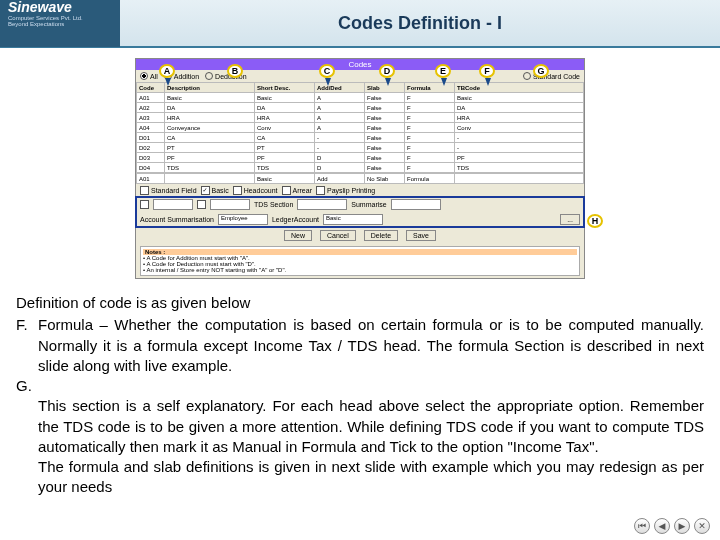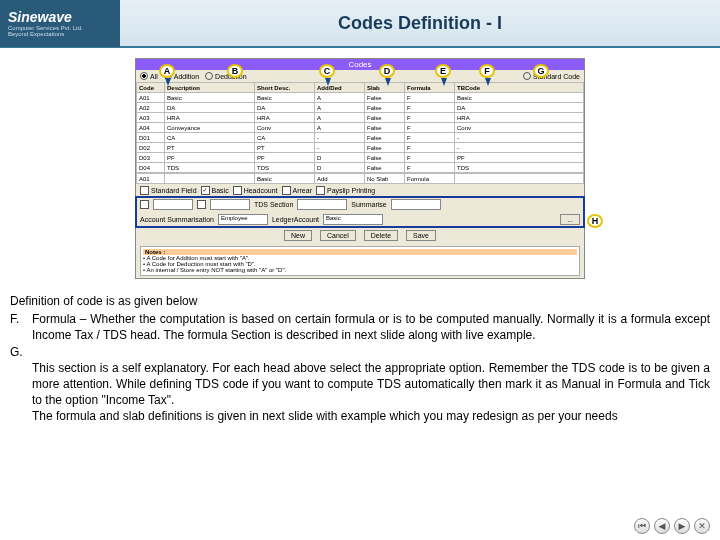--- a/index.html
+++ b/index.html
@@ -1,18 +1,18 @@
 <!DOCTYPE html>
 <html><head>
 <meta charset="utf-8">
 <style>
 *{box-sizing:border-box;margin:0;padding:0}
 body{width:720px;height:540px;font-family:Arial,sans-serif;background:#fff;overflow:hidden;position:relative}
 .header{height:48px;background:linear-gradient(#e6f0f5,#d4e4ed);border-bottom:2px solid #3a7a9c;position:relative;display:flex;align-items:center}
-.logo-box{width:120px;height:48px;background:#2a5a7a;color:#fff;display:flex;flex-direction:column;justify-content:center;padding-left:8px}
+.logo-box{width:120px;height:48px;background:#2a5a7a;color:#fff;display:flex;flex-direction:column;padding-left:8px}
 .logo-name{font-size:14px;font-weight:bold;font-style:italic}
 .logo-sub{font-size:6px;color:#cde}
 .title{flex:1;text-align:center;font-size:18px;font-weight:bold;color:#1a3a5a}
 .screenshot{margin:10px auto 8px;width:450px;position:relative}
 .win{background:#ece9d8;border:1px solid #888;font-size:7px}
 .win-title{background:#8b5cf6;color:#fff;text-align:center;padding:1px;font-size:8px}
 .win-row{display:flex;gap:6px;padding:2px 4px;align-items:center}
 .radio{display:inline-flex;align-items:center;gap:2px}
 .radio::before{content:"";width:6px;height:6px;border:1px solid #555;border-radius:50%;display:inline-block}
 .radio.sel::before{background:radial-gradient(#000 40%,#fff 45%)}
@@ -24,21 +24,21 @@
 .cb{display:inline-flex;align-items:center;gap:2px}
 .cb::before{content:"";width:7px;height:7px;border:1px solid #555;background:#fff;display:inline-block}
 .cb.chk::before{content:"✓";font-size:6px;line-height:7px;text-align:center}
 .btn{background:#ece9d8;border:1px solid #888;padding:1px 6px;font-size:7px}
 .btn-row{display:flex;gap:8px;justify-content:center;padding:3px}
 .highlight{outline:2px solid #1a3a9a;outline-offset:-1px}
 .notes{margin:2px 4px;background:#fff;border:1px solid #aaa;padding:2px;font-size:6px}
 .notes-h{background:#fc9;font-weight:bold;padding:0 2px}
 .marker{position:absolute;width:16px;height:14px;border:2px solid #e6c200;border-radius:50%;background:#fff;font-size:9px;font-weight:bold;display:flex;align-items:center;justify-content:center;z-index:5}
 .arrow{position:absolute;width:0;height:0;border-left:3px solid transparent;border-right:3px solid transparent;border-top:8px solid #1a4a8a;z-index:4}
-.body-text{padding:6px 10px;font-size:12px;line-height:1.35;color:#000;text-align:justify}
+.body-text{padding:6px 16px;font-size:15px;line-height:1.35;color:#000;text-align:justify}
 .body-text .intro{text-align:left;margin-bottom:2px}
 .def-row{display:flex;margin-bottom:0}
 .def-letter{width:22px;flex-shrink:0}
 .def-text{flex:1}
 .nav{position:absolute;right:10px;bottom:6px;display:flex;gap:4px}
 .nav-btn{width:16px;height:16px;border:1px solid #888;border-radius:50%;background:linear-gradient(#fff,#ddd);display:flex;align-items:center;justify-content:center;font-size:9px;color:#555;cursor:pointer}
 </style>
 </head>
 <body>
 

